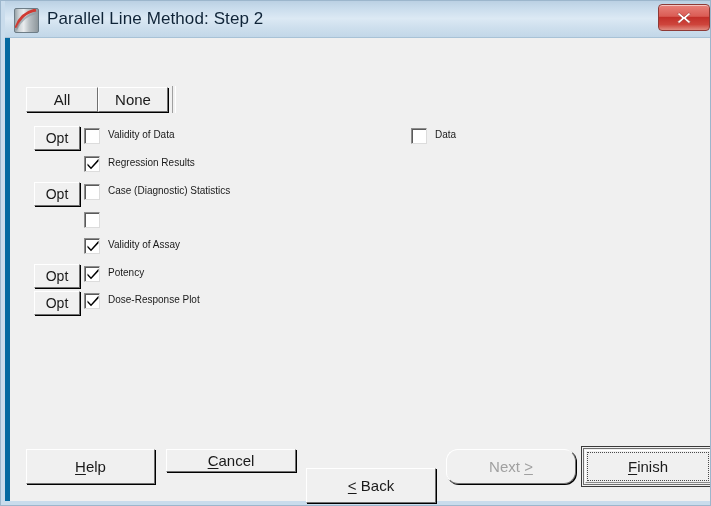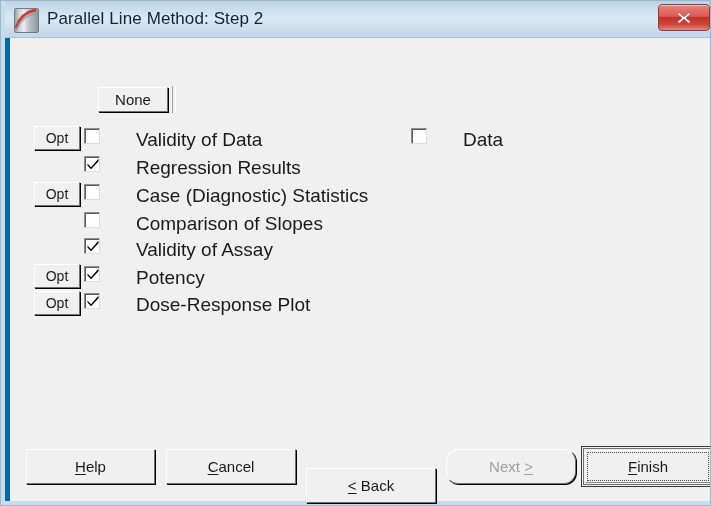--- a/index.html
+++ b/index.html
@@ -171,24 +171,23 @@
     background: #ffffff;
     border-top: 1px solid #8d8d8d;
     border-left: 1px solid #8d8d8d;
     border-right: 1px solid #dcdcdc;
     border-bottom: 1px solid #dcdcdc;
     box-shadow: inset 1px 1px 0 0 #5a5a5a;
   }
   .cbox svg { position: absolute; left: 1px; top: 0px; }
   .cb-label {
     position: absolute;
-    font-size: 19px;
+    font-size: 10px;
     color: #1a1a1a;
     white-space: nowrap;
-    margin-left: 28px;
   }
 </style>
 </head>
 <body>
 
 <div class="window">
 
   <div class="titlebar">
     <div class="title-icon">
       <svg width="23" height="23" viewBox="0 0 23 23">
@@ -199,20 +198,23 @@
     <div class="title-text">Parallel Line Method: Step 2</div>
     <div class="close-btn" title="Close">
       <svg width="17" height="17" viewBox="0 0 17 17">
         <path d="M3.5 3 L8.5 7.3 L13.5 3 L15 4.7 L10.6 8.5 L15 12.3 L13.5 14 L8.5 9.7 L3.5 14 L2 12.3 L6.4 8.5 L2 4.7 Z" fill="#ffffff" stroke="#a83b33" stroke-width="0.7"></path>
       </svg>
     </div>
   </div>
 
   <div class="client">
 
+    <button class="btn tb-all">
+      <span class="lbl">All</span>
+    </button>
     <button class="btn tb-none">
       <span class="lbl">None</span>
     </button>
     <div class="tb-sep"></div>
 
     <button class="btn small opt-btn" style="top:88px;">
       <span class="lbl">Opt</span>
     </button>
     <div class="cbox" style="left:74px; top:90px;"></div>
     <div class="cb-label" style="left:98px; top:91px;">Validity of Data</div>
@@ -224,21 +226,20 @@
     </div>
     <div class="cb-label" style="left:98px; top:119px;">Regression Results</div>
 
     <button class="btn small opt-btn" style="top:144px;">
       <span class="lbl">Opt</span>
     </button>
     <div class="cbox" style="left:74px; top:146px;"></div>
     <div class="cb-label" style="left:98px; top:147px;">Case (Diagnostic) Statistics</div>
 
     <div class="cbox" style="left:74px; top:174px;"></div>
-    <div class="cb-label" style="left:98px; top:175px;">Comparison of Slopes</div>
 
     <div class="cbox" style="left:74px; top:200px;">
       <svg width="14" height="14" viewBox="0 0 14 14">
         <path d="M1.5 6.5 L5 10.3 L12.5 1.8 L12.5 4.2 L5 12.2 L1.5 8.6 Z" fill="#000000"></path>
       </svg>
     </div>
     <div class="cb-label" style="left:98px; top:201px;">Validity of Assay</div>
 
     <button class="btn small opt-btn" style="top:226px;">
       <span class="lbl">Opt</span>
@@ -260,21 +261,21 @@
     </div>
     <div class="cb-label" style="left:98px; top:256px;">Dose-Response Plot</div>
 
     <div class="cbox" style="left:401px; top:90px;"></div>
     <div class="cb-label" style="left:425px; top:91px;">Data</div>
 
     <button class="btn" style="left:16px; top:411px; width:129px; height:35px;">
       <span class="lbl"><u>H</u>elp</span>
     </button>
 
-    <button class="btn" style="left:156px; top:411px; width:130px; height:35px;">
+    <button class="btn" style="left:156px; top:411px; width:130px; height:23px;">
       <span class="lbl"><u>C</u>ancel</span>
     </button>
 
     <button class="btn" style="left:296px; top:430px; width:130px; height:35px;">
       <span class="lbl"><u>&lt;</u> Back</span>
     </button>
 
     <button class="btn disabled" style="left:436px; top:411px; width:130px; height:35px;" disabled="">
       <span class="lbl">Next <u>&gt;</u></span>
     </button>

